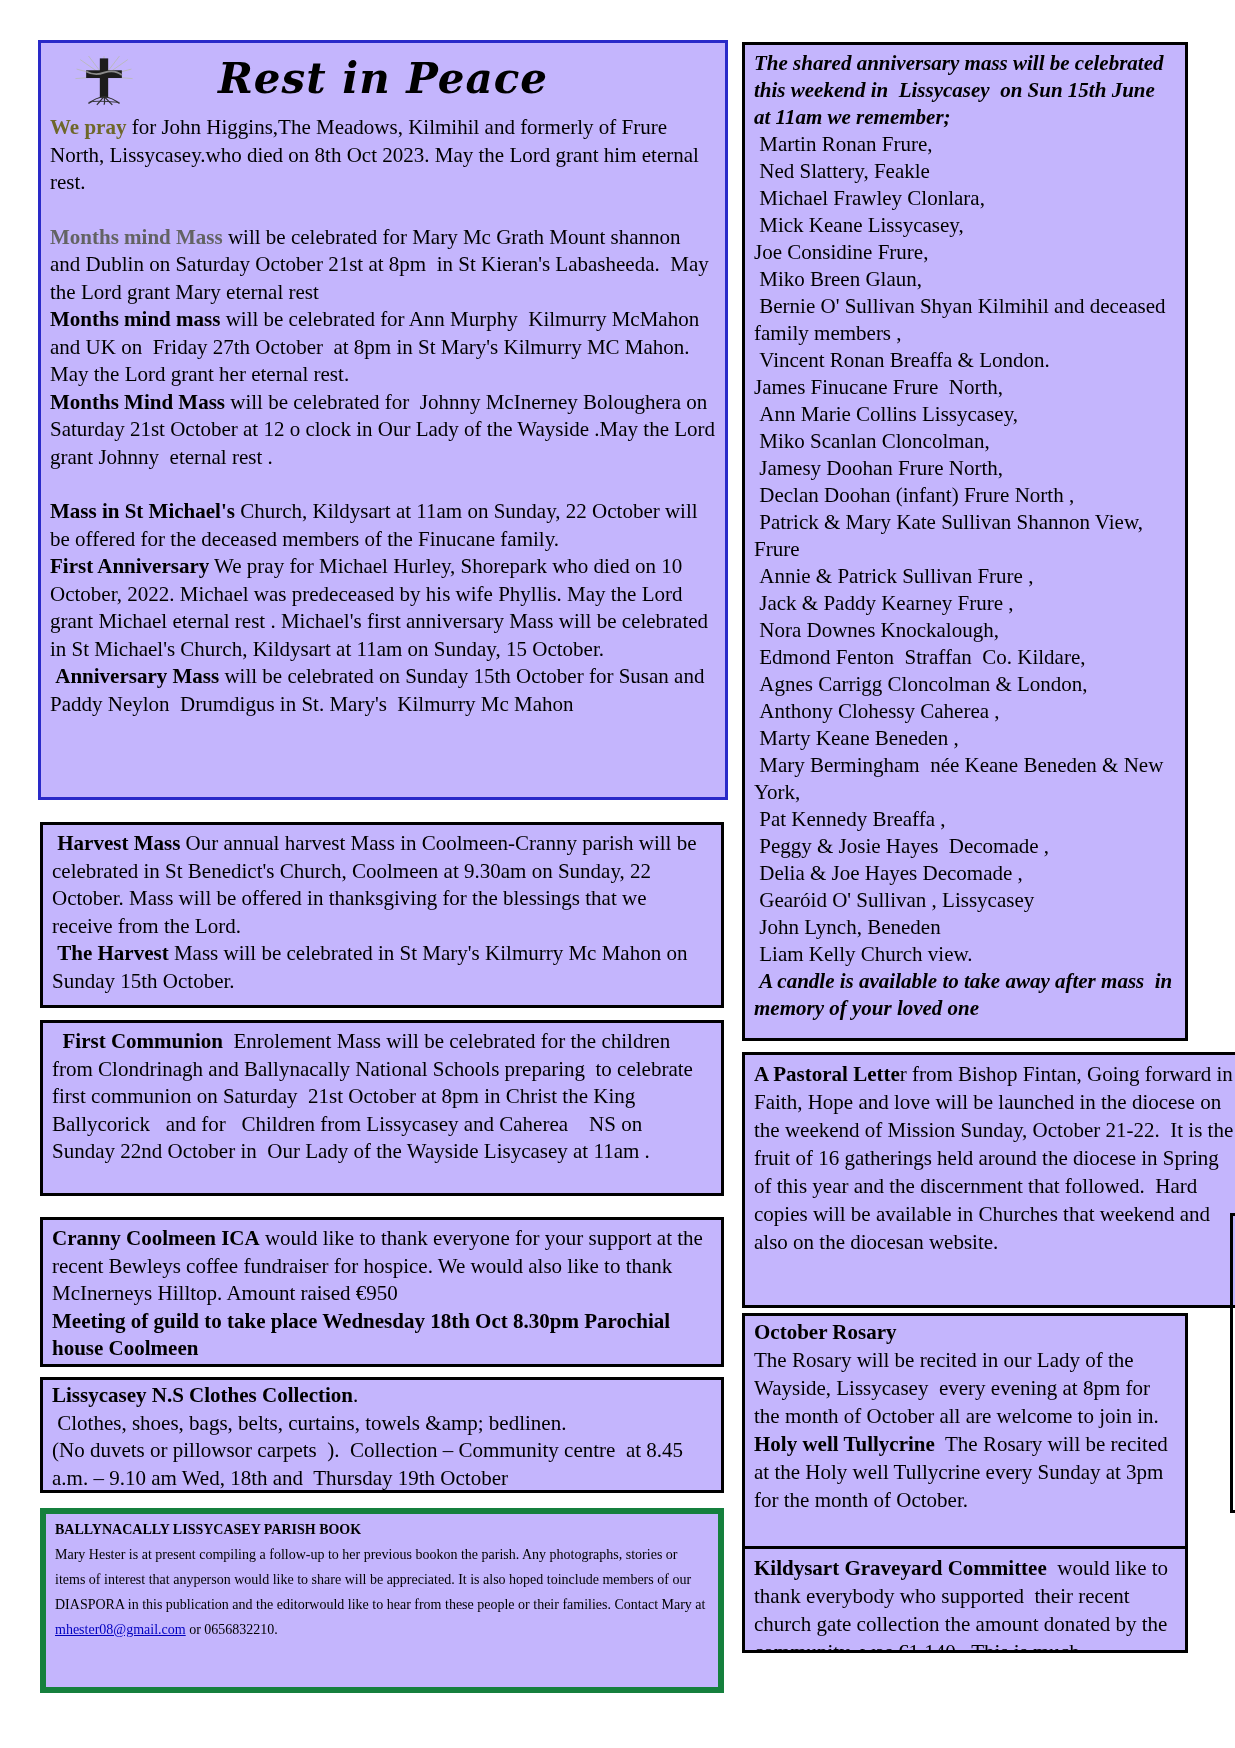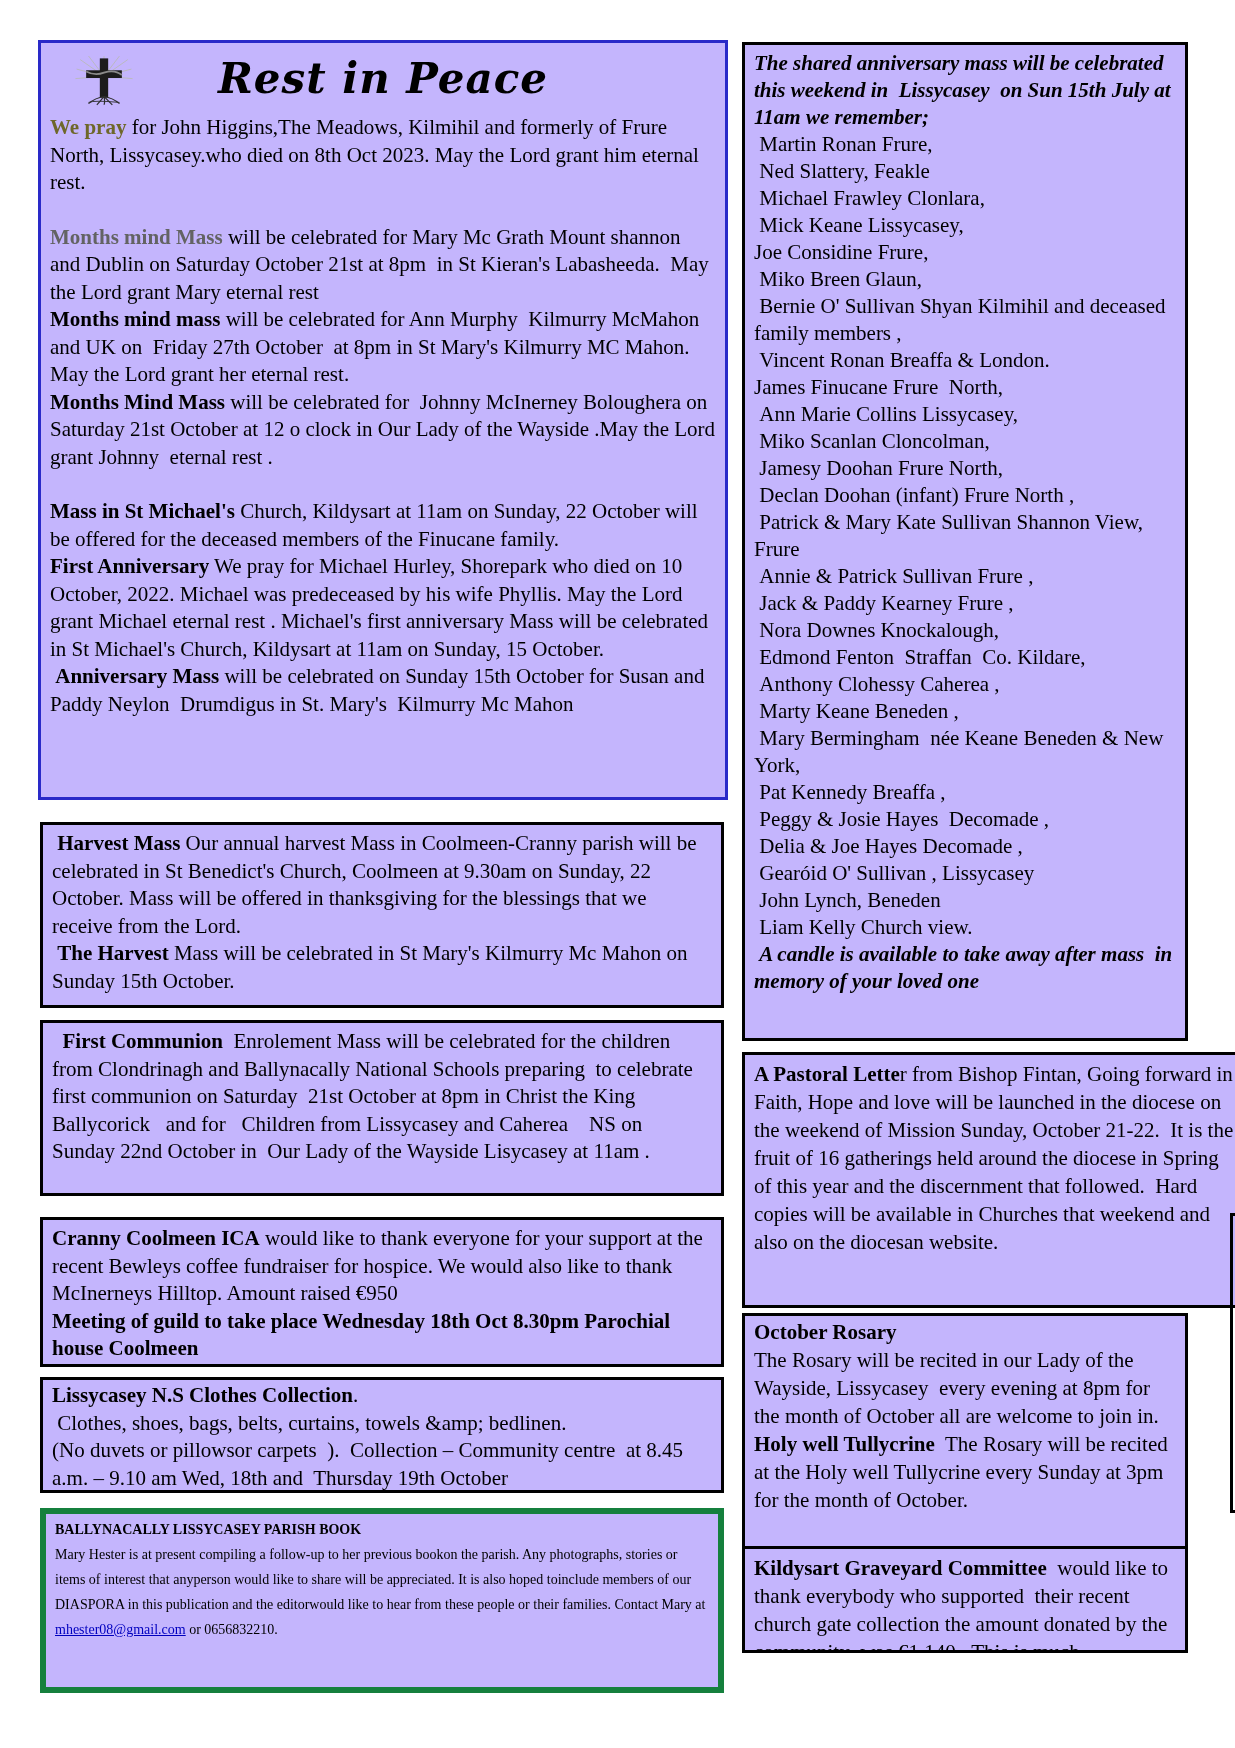--- a/index.html
+++ b/index.html
@@ -115,39 +115,40 @@
 
 <div class="box parishbook-box">
   <div>
       <div class="para"><span class="run-b">BALLYNACALLY LISSYCASEY PARISH BOOK</span></div>
       <div class="para"><span class="run-n">Mary Hester is at present compiling a follow-up to her previous bookon the parish. Any photographs, stories or items of interest that anyperson would like to share will be appreciated. It is also hoped toinclude members of our DIASPORA in this publication and the editorwould like to hear from these people or their families. Contact Mary at    </span><span class="run-link">mhester08@gmail.com</span><span class="run-n"> or 0656832210.</span></div>
     </div>
 </div>
 
 <div class="box anniv-box">
   <div>
-      <div class="para"><span class="run-bi">The shared anniversary mass will be celebrated this weekend in  Lissycasey  on Sun 15th July at 11am we remember;</span></div>
+      <div class="para"><span class="run-bi">The shared anniversary mass will be celebrated this weekend in  Lissycasey  on Sun 15th June at 11am we remember;</span></div>
       <div class="para"><span class="run-n"> Martin Ronan Frure,</span></div>
       <div class="para"><span class="run-n"> Ned Slattery, Feakle</span></div>
       <div class="para"><span class="run-n"> Michael Frawley Clonlara,</span></div>
       <div class="para"><span class="run-n"> Mick Keane Lissycasey,</span></div>
       <div class="para"><span class="run-n">Joe Considine Frure,</span></div>
       <div class="para"><span class="run-n"> Miko Breen Glaun,</span></div>
       <div class="para"><span class="run-n"> Bernie O' Sullivan Shyan Kilmihil and deceased family members ,</span></div>
       <div class="para"><span class="run-n"> Vincent Ronan Breaffa &amp; London.</span></div>
       <div class="para"><span class="run-n">James Finucane Frure  North,</span></div>
       <div class="para"><span class="run-n"> Ann Marie Collins Lissycasey,</span></div>
       <div class="para"><span class="run-n"> Miko Scanlan Cloncolman,</span></div>
       <div class="para"><span class="run-n"> Jamesy Doohan Frure North,</span></div>
       <div class="para"><span class="run-n"> Declan Doohan (infant) Frure North ,</span></div>
       <div class="para"><span class="run-n"> Patrick &amp; Mary Kate Sullivan Shannon View,  Frure</span></div>
       <div class="para"><span class="run-n"> Annie &amp; Patrick Sullivan Frure ,</span></div>
       <div class="para"><span class="run-n"> Jack &amp; Paddy Kearney Frure ,</span></div>
       <div class="para"><span class="run-n"> Nora Downes Knockalough,</span></div>
       <div class="para"><span class="run-n"> Edmond Fenton  Straffan  Co. Kildare,</span></div>
+      <div class="para"><span class="run-n"> Agnes Carrigg Cloncolman &amp; London,</span></div>
       <div class="para"><span class="run-n"> Anthony Clohessy Caherea ,</span></div>
       <div class="para"><span class="run-n"> Marty Keane Beneden ,</span></div>
       <div class="para"><span class="run-n"> Mary Bermingham  née Keane Beneden &amp; New York,</span></div>
       <div class="para"><span class="run-n"> Pat Kennedy Breaffa ,</span></div>
       <div class="para"><span class="run-n"> Peggy &amp; Josie Hayes  Decomade ,</span></div>
       <div class="para"><span class="run-n"> Delia &amp; Joe Hayes Decomade ,</span></div>
       <div class="para"><span class="run-n"> Gearóid O' Sullivan , Lissycasey</span></div>
       <div class="para"><span class="run-n"> John Lynch, Beneden</span></div>
       <div class="para"><span class="run-n"> Liam Kelly Church view.</span></div>
       <div class="para"><span class="run-bi"> A candle is available to take away after mass  in memory of your loved one</span></div>

